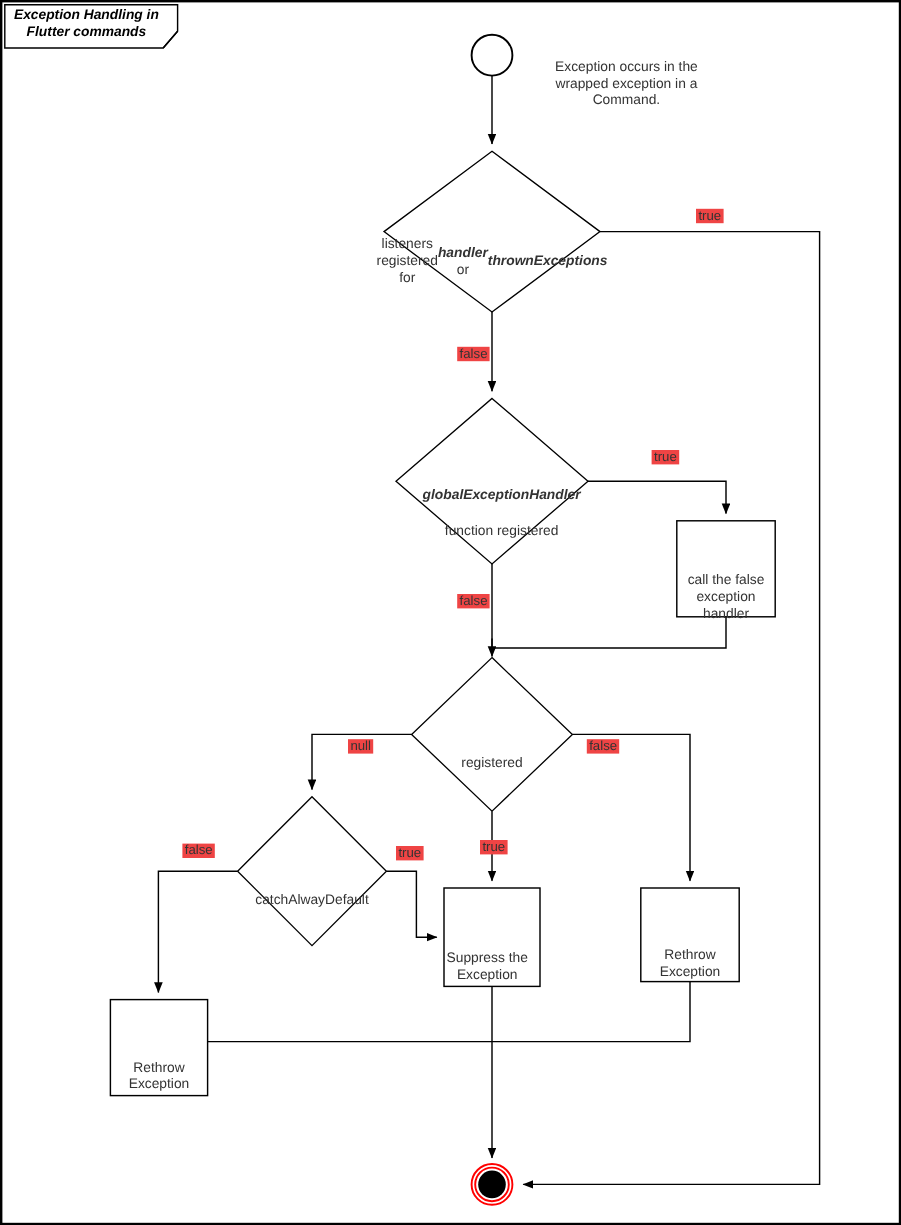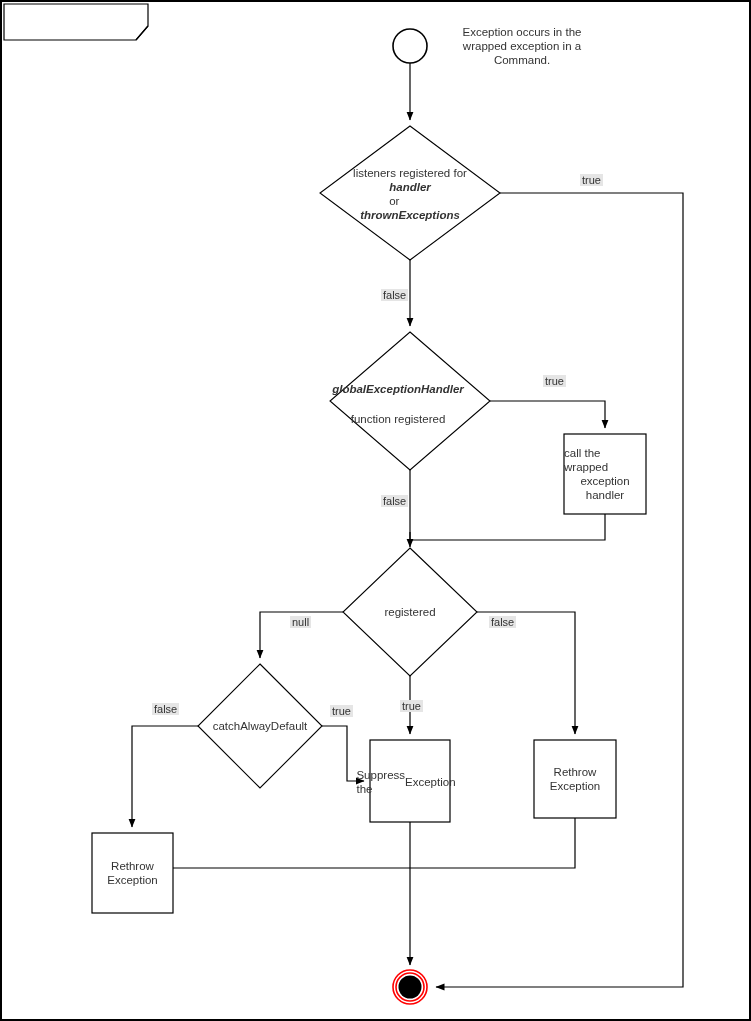--- a/index.html
+++ b/index.html
@@ -25,23 +25,25 @@
     left: 0;
     top: 0;
     width: 751px;
     height: 1021px;
   }
   .node-text {
     position: absolute;
     display: flex;
     align-items: center;
     justify-content: center;
+    text-align: center;
     color: #333333;
     font-size: 11.5px;
     line-height: 14px;
+    margin-top: 24px;
   }
   .node-text span { display: block; }
   .em {
     font-style: italic;
     font-weight: bold;
   }
   .title-plate {
     position: absolute;
     left: 0px;
     top: 0px;
@@ -57,21 +59,21 @@
     font-size: 11.5px;
     line-height: 14px;
     font-style: italic;
     font-weight: bold;
     color: #000000;
   }
   .edge-label {
     position: absolute;
     font-size: 11px;
     color: #333333;
-    background: #e5e5e5;
+    background: #ef4444;
     padding: 0 2px;
     white-space: nowrap;
   }
 </style>
 </head>
 <body>
 
 <div id="page">
 
   <svg id="canvas" viewBox="0 0 751 1021" xmlns="http://www.w3.org/2000/svg">
@@ -131,52 +133,58 @@
 
     <line x1="408" y1="820" x2="408" y2="963" stroke="#000000" stroke-width="1.2" marker-end="url(#arrow)"></line>
 
     <g>
       <circle cx="408" cy="985" r="17" fill="#ffffff" stroke="#ff0000" stroke-width="1.6"></circle>
       <circle cx="408" cy="985" r="14" fill="#ffffff" stroke="#ff0000" stroke-width="1.6"></circle>
       <circle cx="408" cy="985" r="11.5" fill="#000000" stroke="none"></circle>
     </g>
   </svg>
 
+  <div class="title-plate">
+    <div class="title-text">
+      <span>Exception Handling in</span>
+      <span>Flutter commands</span>
+    </div>
+  </div>
 
   <div class="node-text" style="left:437px; top:18px; width:166px; height:52px; flex-direction:column;">
     <span>Exception occurs in the</span>
     <span>wrapped exception in a</span>
     <span>Command.</span>
   </div>
 
-  <div class="node-text" style="left:322px; top:166px; width:172px; height:52px; flex-direction:column;">
+  <div class="node-text" style="left:322px; top:166px; width:172px; height:52px; flex-direction:row;">
     <span>listeners registered for</span>
     <span>
         <span class="em">handler</span>
         <span> or</span>
       </span>
     <span class="em">thrownExceptions</span>
   </div>
 
-  <div class="node-text" style="left:306px; top:387px; width:180px; height:30px; flex-direction:column;gap:16px;">
+  <div class="node-text" style="left:326px; top:387px; width:180px; height:30px; flex-direction:column;gap:16px;">
     <span class="em">globalExceptionHandler</span>
     <span>function registered</span>
   </div>
 
   <div class="node-text" style="left:562px; top:449px; width:82px; height:46px; flex-direction:column;">
-    <span>call the wrapped</span>
+    <span>call the false</span>
     <span>exception</span>
     <span>handler</span>
   </div>
 
   <div class="node-text" style="left:348px; top:602px; width:120px; height:16px;">registered</div>
 
   <div class="node-text" style="left:188px; top:716px; width:140px; height:16px;">catchAlwayDefault</div>
 
-  <div class="node-text" style="left:368px; top:765px; width:72px; height:30px; flex-direction:row;">
+  <div class="node-text" style="left:368px; top:765px; width:72px; height:30px; flex-direction:column;">
     <span>Suppress the</span>
     <span>Exception</span>
   </div>
 
   <div class="node-text" style="left:532px; top:762px; width:82px; height:30px; flex-direction:column;">
     <span>Rethrow</span>
     <span>Exception</span>
   </div>
 
   <div class="node-text" style="left:90px; top:856px; width:81px; height:30px; flex-direction:column;">

